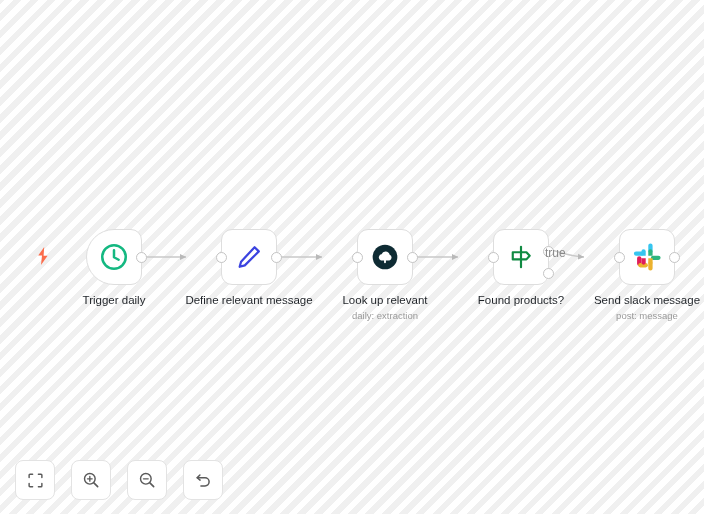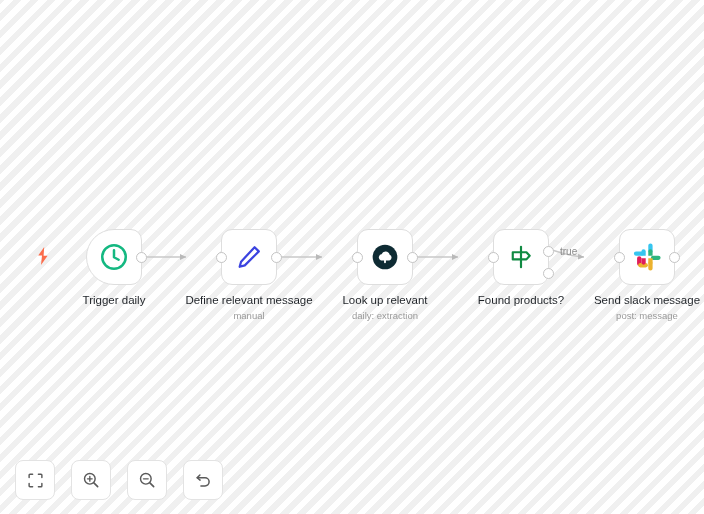--- a/index.html
+++ b/index.html
@@ -88,24 +88,24 @@
     background: #ffffff;
     box-sizing: border-box;
   }
   .port.in  { left: -6px; top: 50%; margin-top: -5.5px; }
   .port.out { right: -6px; top: 50%; margin-top: -5.5px; }
   .port.out-true  { right: -6px; top: 16px; }
   .port.out-false { right: -6px; top: 38px; }
 
   .port-label {
     position: absolute;
-    font-size: 10px;
+    font-size: 12px;
     color: #8a8a8a;
     white-space: nowrap;
-    left: 16px;
+    left: 1px;
     top: -1px;
   }
 
   
   #lightning {
     position: absolute;
     left: 36px;
     top: 247px;
     width: 14px;
     height: 18px;
@@ -171,21 +171,20 @@
 
   <div class="node-wrap" style="left:221px; top:229px;">
     <div class="node-box">
       <svg width="28" height="28" viewBox="0 0 24 24">
         <path d="M16.8 3.6 L20.4 7.2 L8.4 19.2 L4 20.4 L5.2 16 Z" fill="none" stroke="#3b43e0" stroke-width="1.9" stroke-linejoin="round" stroke-linecap="round"></path>
       </svg>
       <div class="port in"></div>
       <div class="port out"></div>
     </div>
     <div class="node-title">Define relevant message</div>
-    <div class="node-sub">manual</div>
   </div>
 
   <div class="node-wrap" style="left:357px; top:229px;">
     <div class="node-box">
       <svg width="26" height="26" viewBox="0 0 24 24">
         <circle cx="12" cy="12" r="11.4" fill="#0e2b33"></circle>
         <path d="M8.3 15.2 A3 3 0 0 1 8.8 9.4 A4 4 0 0 1 16.3 9.9
                  A2.8 2.8 0 0 1 16 15.2 Z" fill="#ffffff"></path>
         <path d="M12 16.9 L12 10.4 M9.6 12.6 L12 10.2 L14.4 12.6" fill="none" stroke="#ffffff" stroke-width="1.7" stroke-linecap="round" stroke-linejoin="round"></path>
       </svg>

